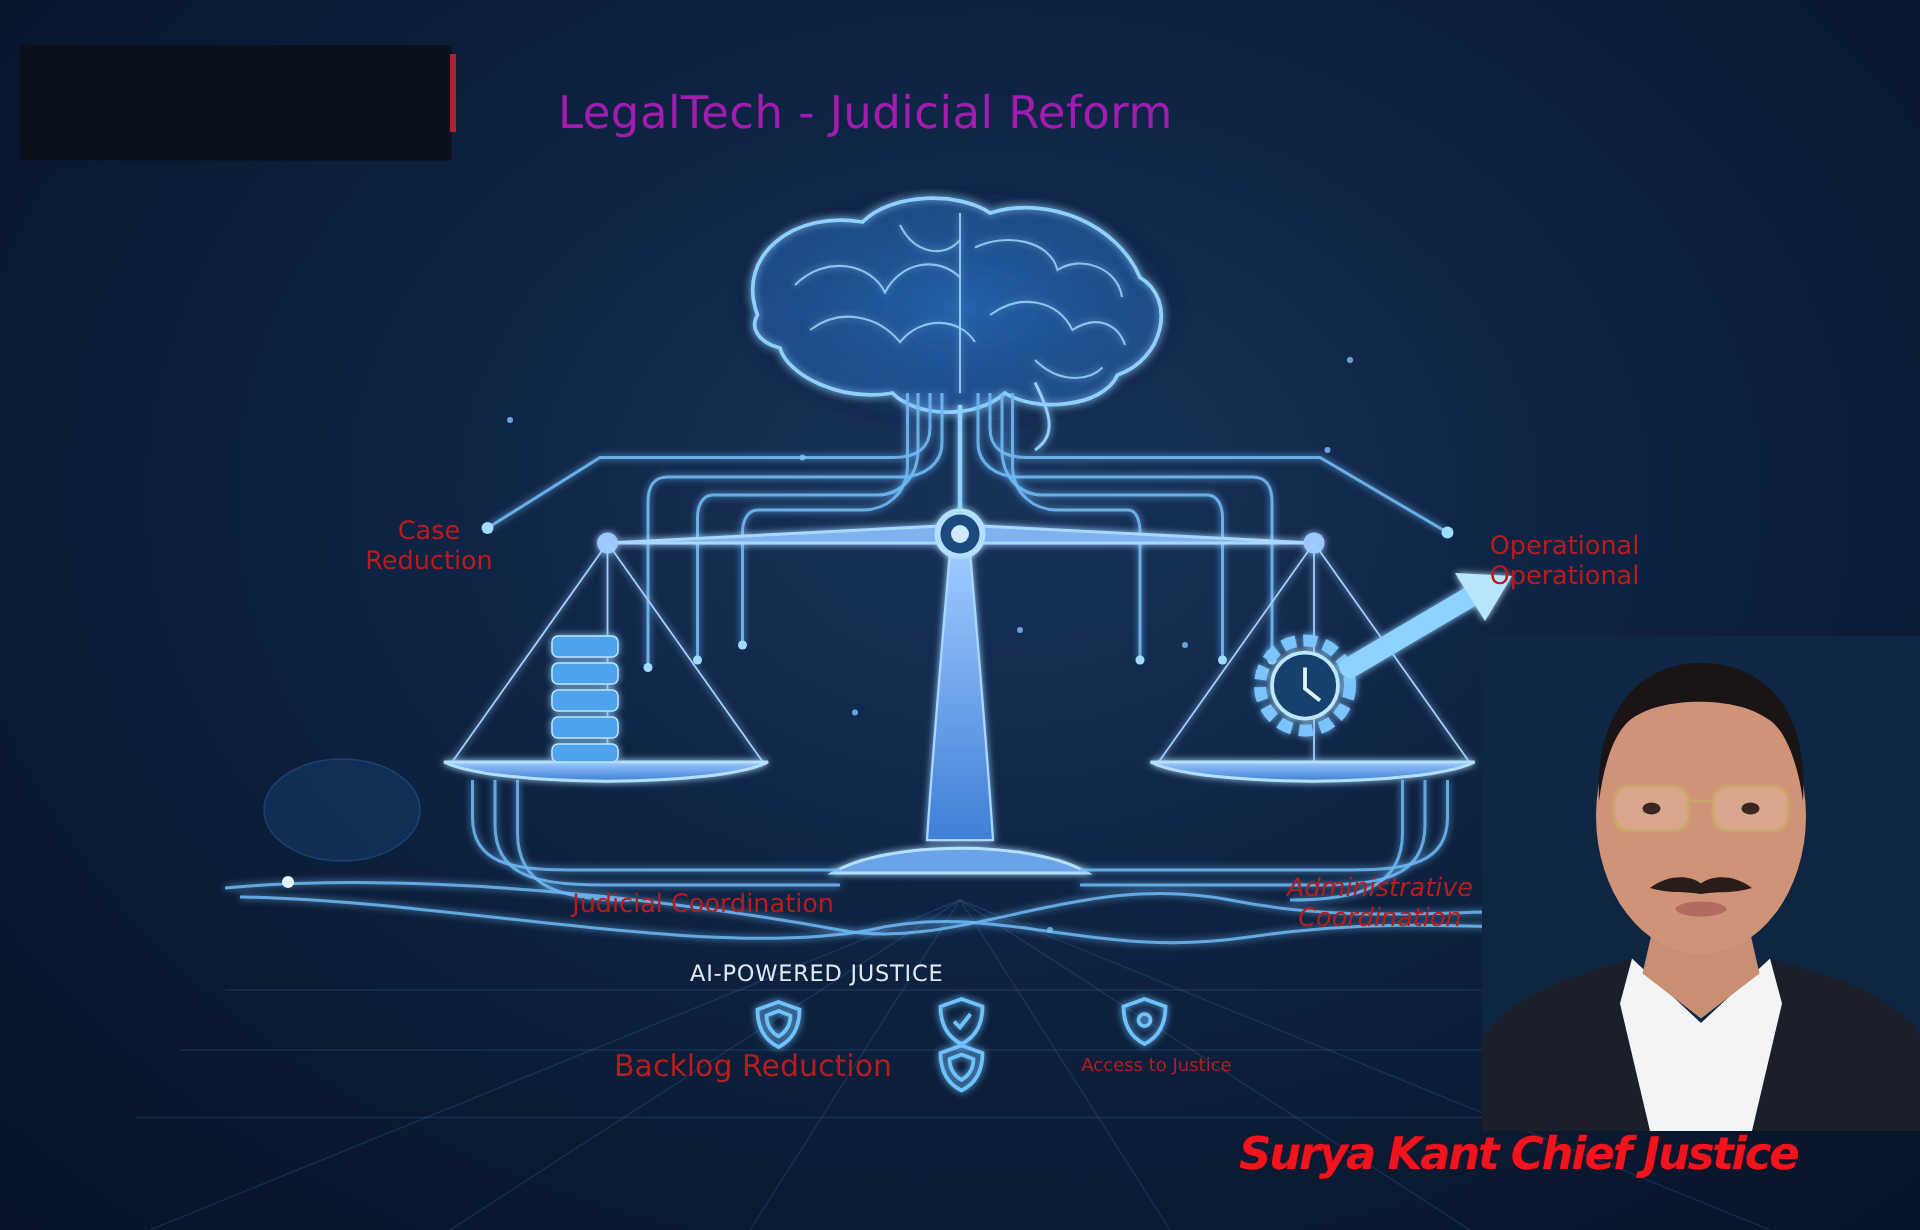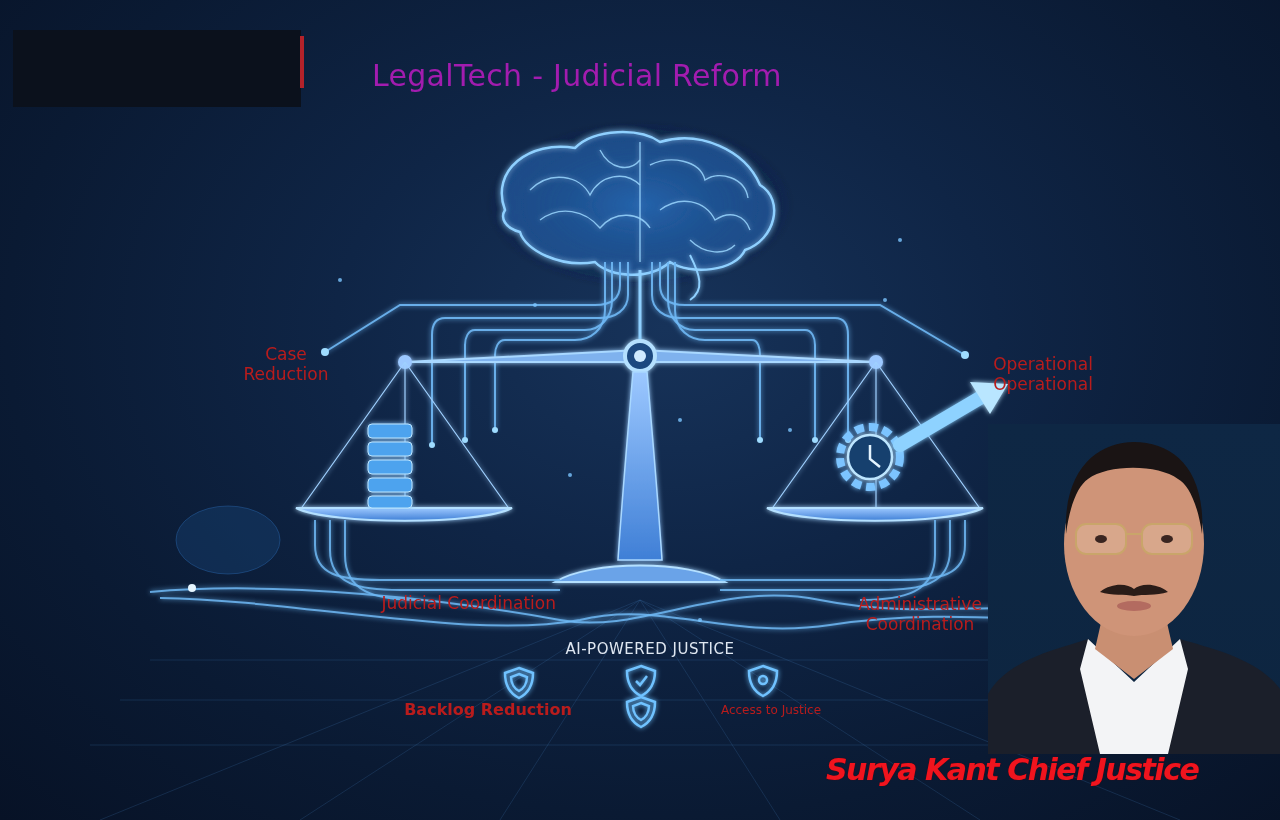--- a/index.html
+++ b/index.html
@@ -5,21 +5,21 @@
   html,body{margin:0;padding:0;}
   body{width:1280px;height:820px;overflow:hidden;position:relative;
     background:radial-gradient(ellipse at 52% 40%, #17335a 0%, #0f2546 35%, #0a1a33 70%, #071226 100%);
     font-family:"DejaVu Sans", sans-serif;color:#e6eef8;}
   .abs{position:absolute;}
   .logo-box{left:13px;top:30px;width:288px;height:77px;background:#0b111c;}
   .logo-bar{left:300px;top:36px;width:4px;height:52px;background:#b3222a;}
   .title{left:372px;top:58px;font-size:30px;color:#a21caf;letter-spacing:0.3px;}
   .label{color:#b91c1c;font-size:17px;line-height:20px;text-align:center;}
   .illus{left:0;top:0;width:1280px;height:820px;}
-  .ai-title{left:460px;top:640px;width:380px;text-align:center;font-size:15px;color:#dfe7f1;letter-spacing:0.5px;}
+  .ai-title{left:460px;top:640px;width:380px;text-align:left;font-size:15px;color:#dfe7f1;letter-spacing:0.5px;}
   .photo{left:988px;top:424px;width:292px;height:330px;overflow:hidden;
     background:linear-gradient(180deg,#0e2744 0%,#0d2540 100%);}
   .caption{left:826px;top:752px;font-family:"DejaVu Sans", sans-serif;font-weight:bold;font-style:italic;
     font-size:30px;color:#f0141e;letter-spacing:-1.5px;white-space:nowrap;
     text-shadow:0 0 1px #600;text-align:center;}
 </style>
 </head>
 <body>
 
 <div class="abs logo-box"></div>
@@ -177,26 +177,26 @@
 
 <div class="abs label" style="left:236px;top:344px;width:100px;">
   <div>Case</div>
   <div>Reduction</div>
 </div>
 <div class="abs label" style="left:968px;top:354px;width:150px;">
   <div>Operational</div>
   <div>Operational</div>
 </div>
 <div class="abs label" style="left:306px;top:593px;width:250px;text-align:right;">Judicial Coordination</div>
-<div class="abs label" style="left:830px;top:594px;width:180px;">
+<div class="abs label" style="left:830px;top:582px;width:180px;font-style:italic;">
   <div>Administrative</div>
   <div>Coordination</div>
 </div>
 <div class="abs ai-title">AI-POWERED JUSTICE</div>
-<div class="abs label" style="left:386px;top:700px;width:204px;font-size:16px;font-weight:bold;">Backlog Reduction</div>
+<div class="abs label" style="left:400px;top:700px;width:204px;font-size:20px;">Backlog Reduction</div>
 <div class="abs label" style="left:678px;top:700px;width:186px;font-size:12px;">Access to Justice</div>
 
 <div class="abs photo">
   <svg width="292" height="330" viewBox="0 0 292 330">
 
     <path d="M0 270 C20 235 70 225 100 215 L146 260 L192 215 C225 225 270 235 292 265 L292 330 L0 330 Z" fill="#1b1f2a"></path>
 
     <path d="M100 215 L146 258 L192 215 L200 245 L180 330 L112 330 L92 245 Z" fill="#f3f4f6"></path>
 
     <path d="M115 190 L177 190 L185 225 L146 255 L107 225 Z" fill="#c98f72"></path>

